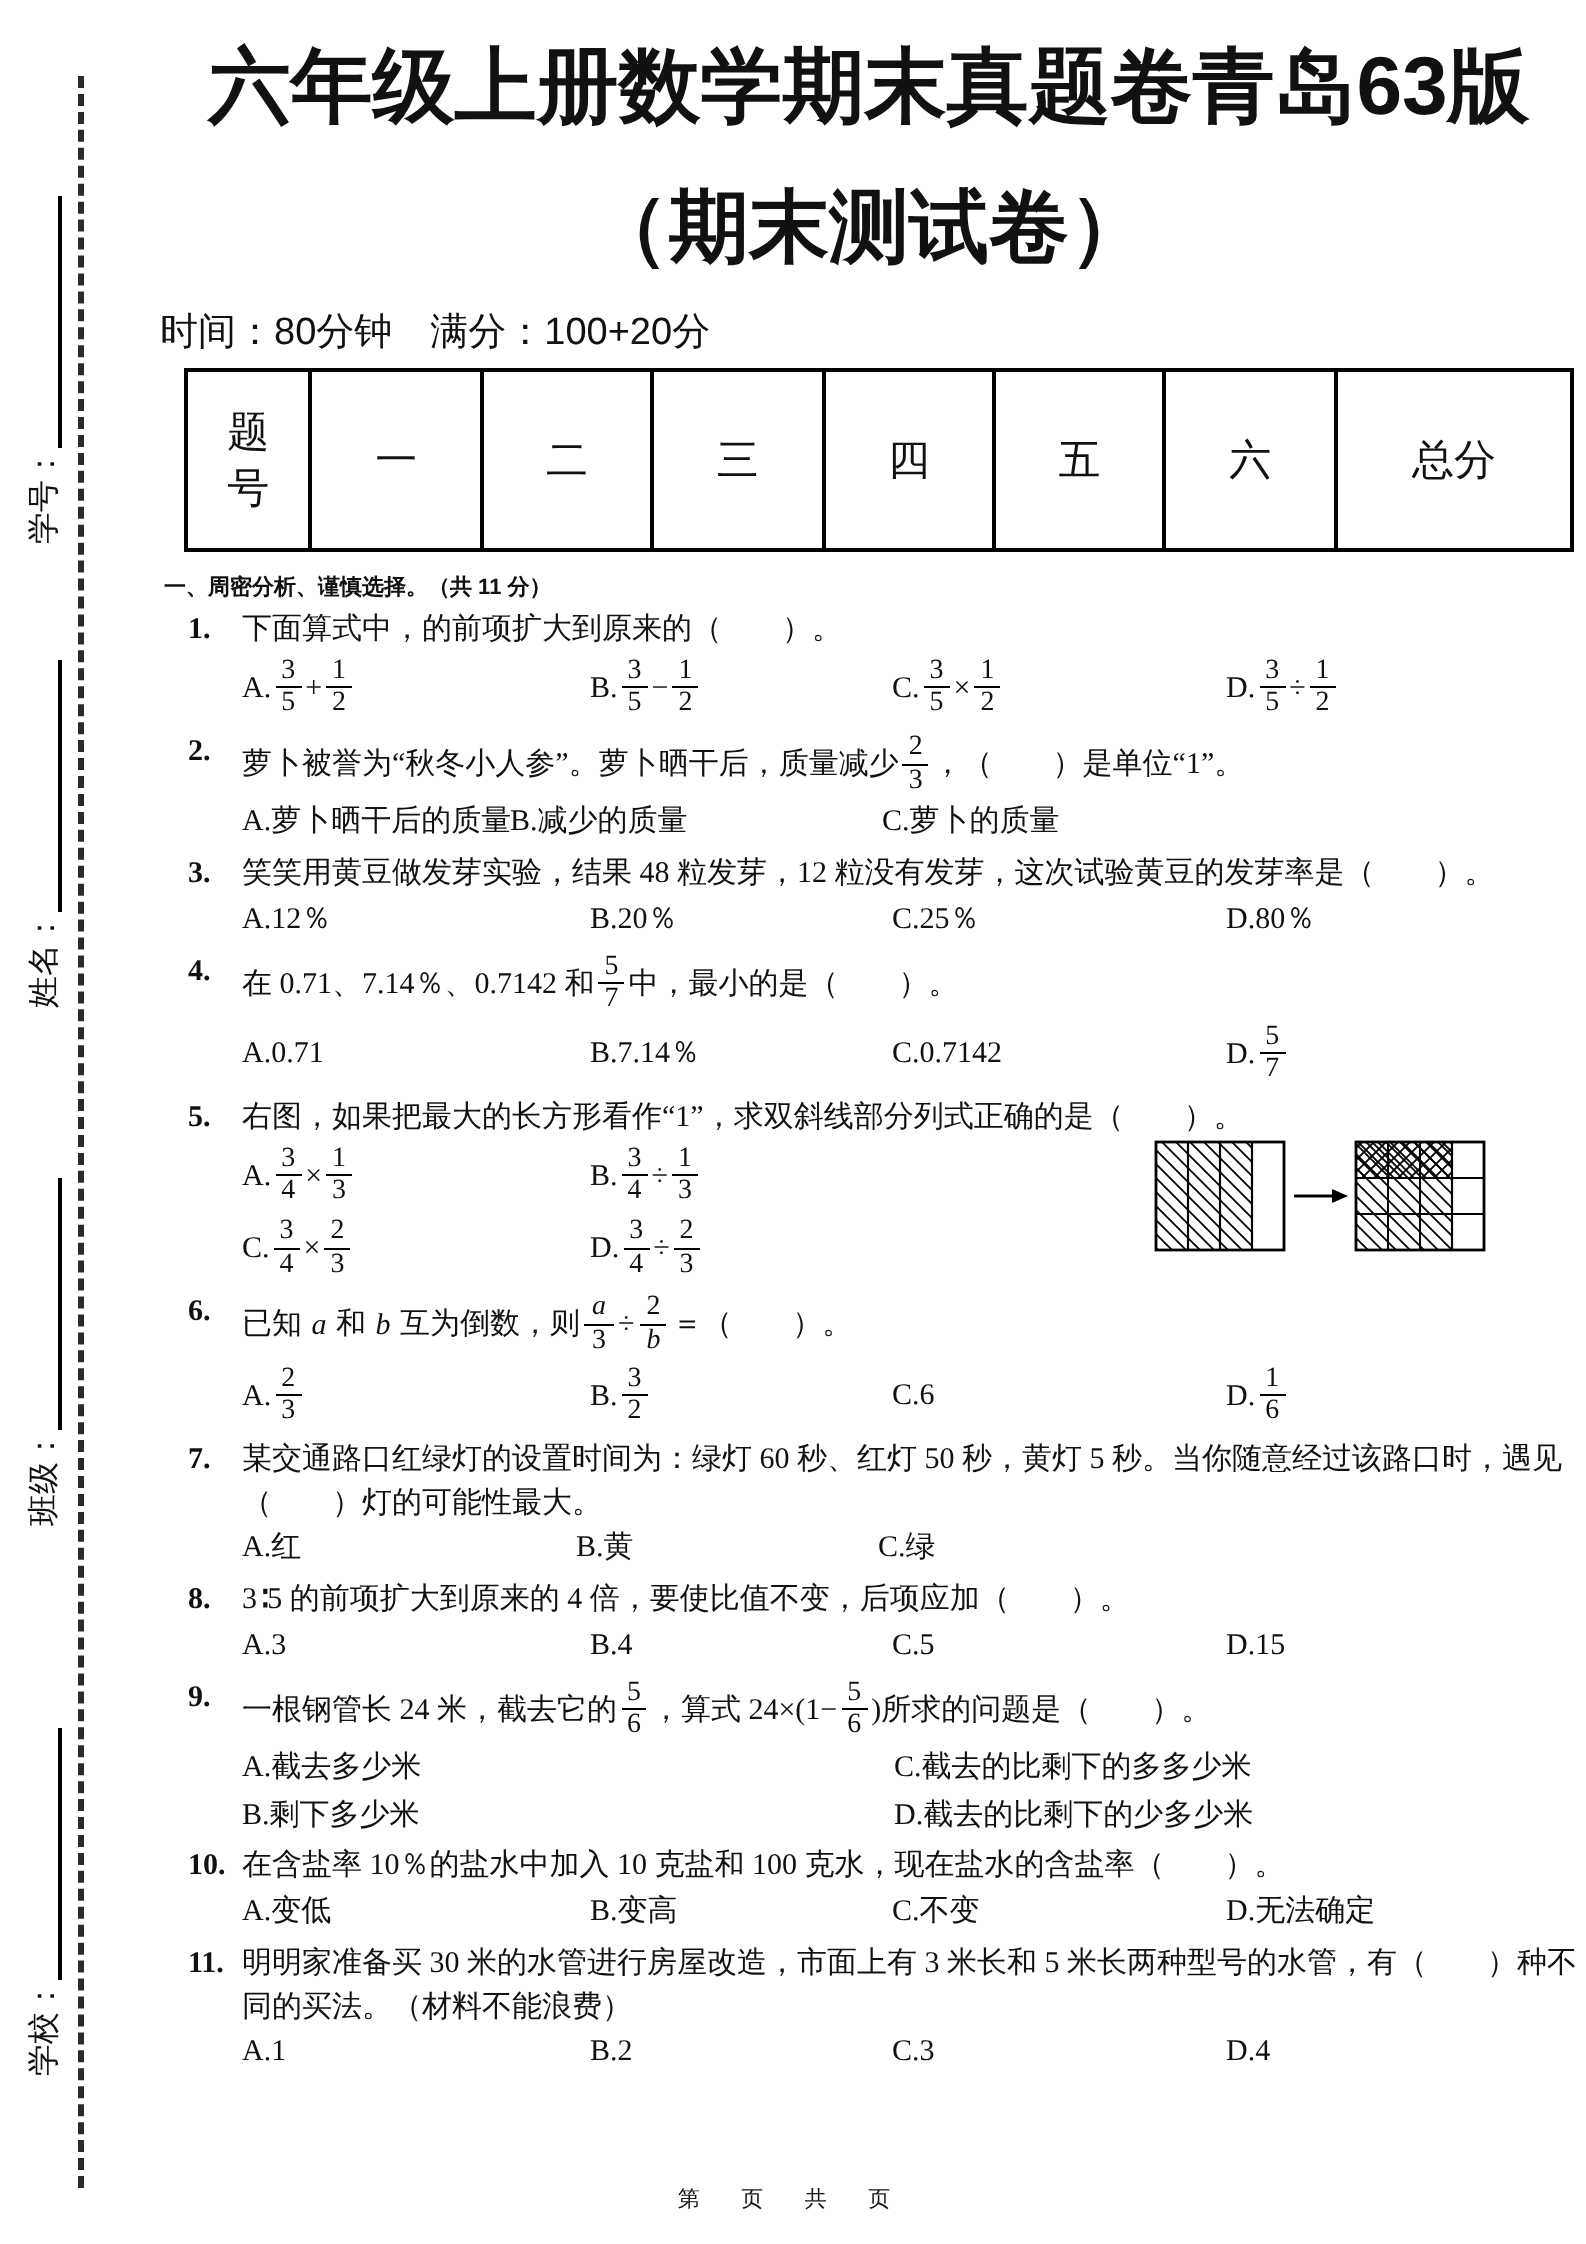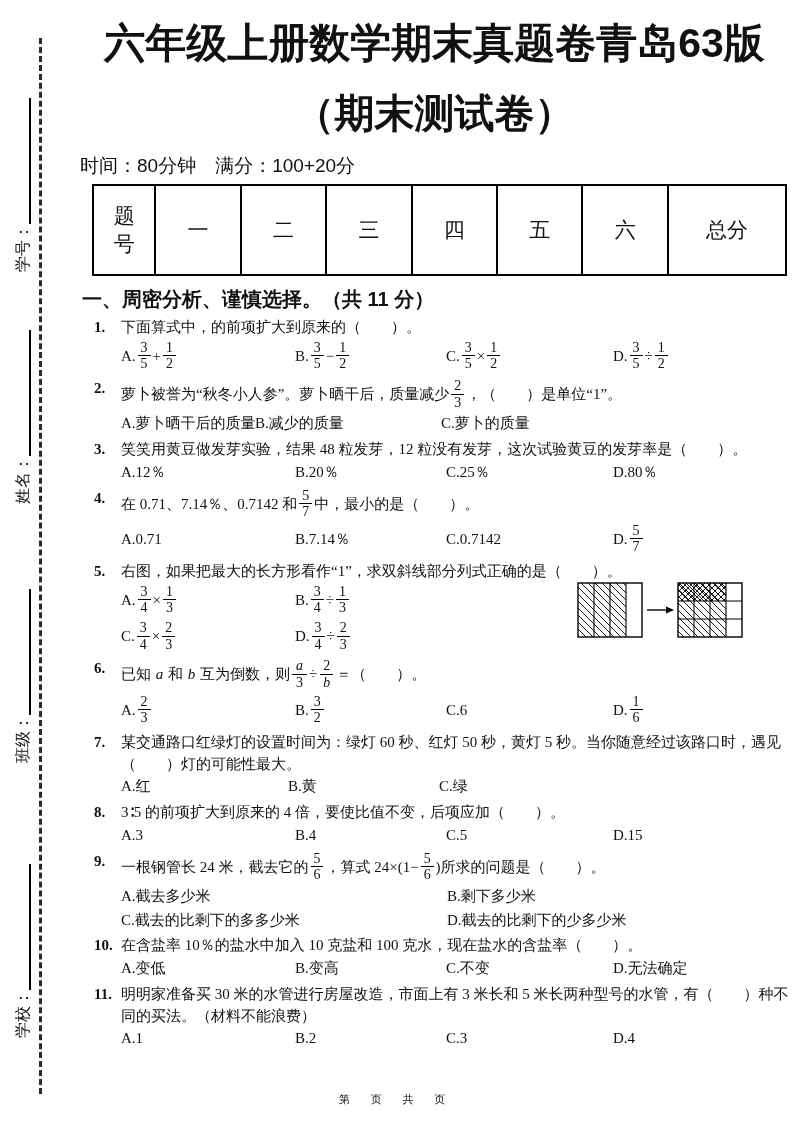--- a/index.html
+++ b/index.html
@@ -14,21 +14,21 @@
   
   .content{position:absolute;left:80px;right:4px;top:0;}
   .title{font-family:"Liberation Sans", sans-serif;font-weight:900;font-size:41px;
          text-align:center;margin:16px 0 0;letter-spacing:0;}
   .subtitle{font-family:"Liberation Sans", sans-serif;font-weight:800;font-size:40px;
             text-align:center;margin:15px 0 0;}
   .meta{font-family:"Liberation Sans", sans-serif;font-size:19px;text-align:left;margin:12px 2px 0 0;}
   table.score{border-collapse:collapse;width:calc(100% - 14px);margin:5px 0 0 12px;}
   table.score td{border:2px solid #000;height:43px;text-align:center;font-size:21px;padding:16px;}
   table.score td.c0{width:9%;}
-  .sec-head{font-family:"Liberation Sans", sans-serif;font-weight:bold;font-size:20px;margin:10px 0 4px 2px;}
+  .sec-head{font-family:"Liberation Sans", sans-serif;font-weight:bold;font-size:11px;margin:10px 0 4px 2px;}
   
   .question{margin:0 0 4px;font-size:15px;line-height:1.45;}
   .q-head{display:flex;padding-left:14px;}
   .q-num{font-weight:bold;width:27px;flex:none;}
   .q-text{flex:1;}
   .opts{margin-left:41px;display:grid;column-gap:4px;row-gap:2px;align-items:center;margin-top:1px;}
   .g4{grid-template-columns:170px 147px 163px 1fr;}
   .g3a{grid-template-columns:130px 182px 1fr;}
   .g3b{grid-template-columns:163px 147px 1fr;}
   .g2{grid-template-columns:322px 1fr;}
@@ -299,22 +299,22 @@
             <div class="q-text">一根钢管长 24 米，截去它的<span class="frac">
                 <span class="fn">5</span>
                 <span class="fd">6</span>
               </span>，算式 24×(1−<span class="frac">
                 <span class="fn">5</span>
                 <span class="fd">6</span>
               </span>)所求的问题是（　　）。</div>
           </div>
           <div class="opts g2">
             <span class="opt"><span class="opt-label">A.</span>截去多少米</span>
+            <span class="opt"><span class="opt-label">C.</span>截去的比剩下的多多少米</span>
             <span class="opt"><span class="opt-label">B.</span>剩下多少米</span>
-            <span class="opt"><span class="opt-label">C.</span>截去的比剩下的多多少米</span>
             <span class="opt"><span class="opt-label">D.</span>截去的比剩下的少多少米</span>
           </div>
         </div>
         <div class="question">
           <div class="q-head">
             <span class="q-num">10.</span>
             <div class="q-text">在含盐率 10％的盐水中加入 10 克盐和 100 克水，现在盐水的含盐率（　　）。</div>
           </div>
           <div class="opts g4">
             <span class="opt"><span class="opt-label">A.</span>变低</span>

